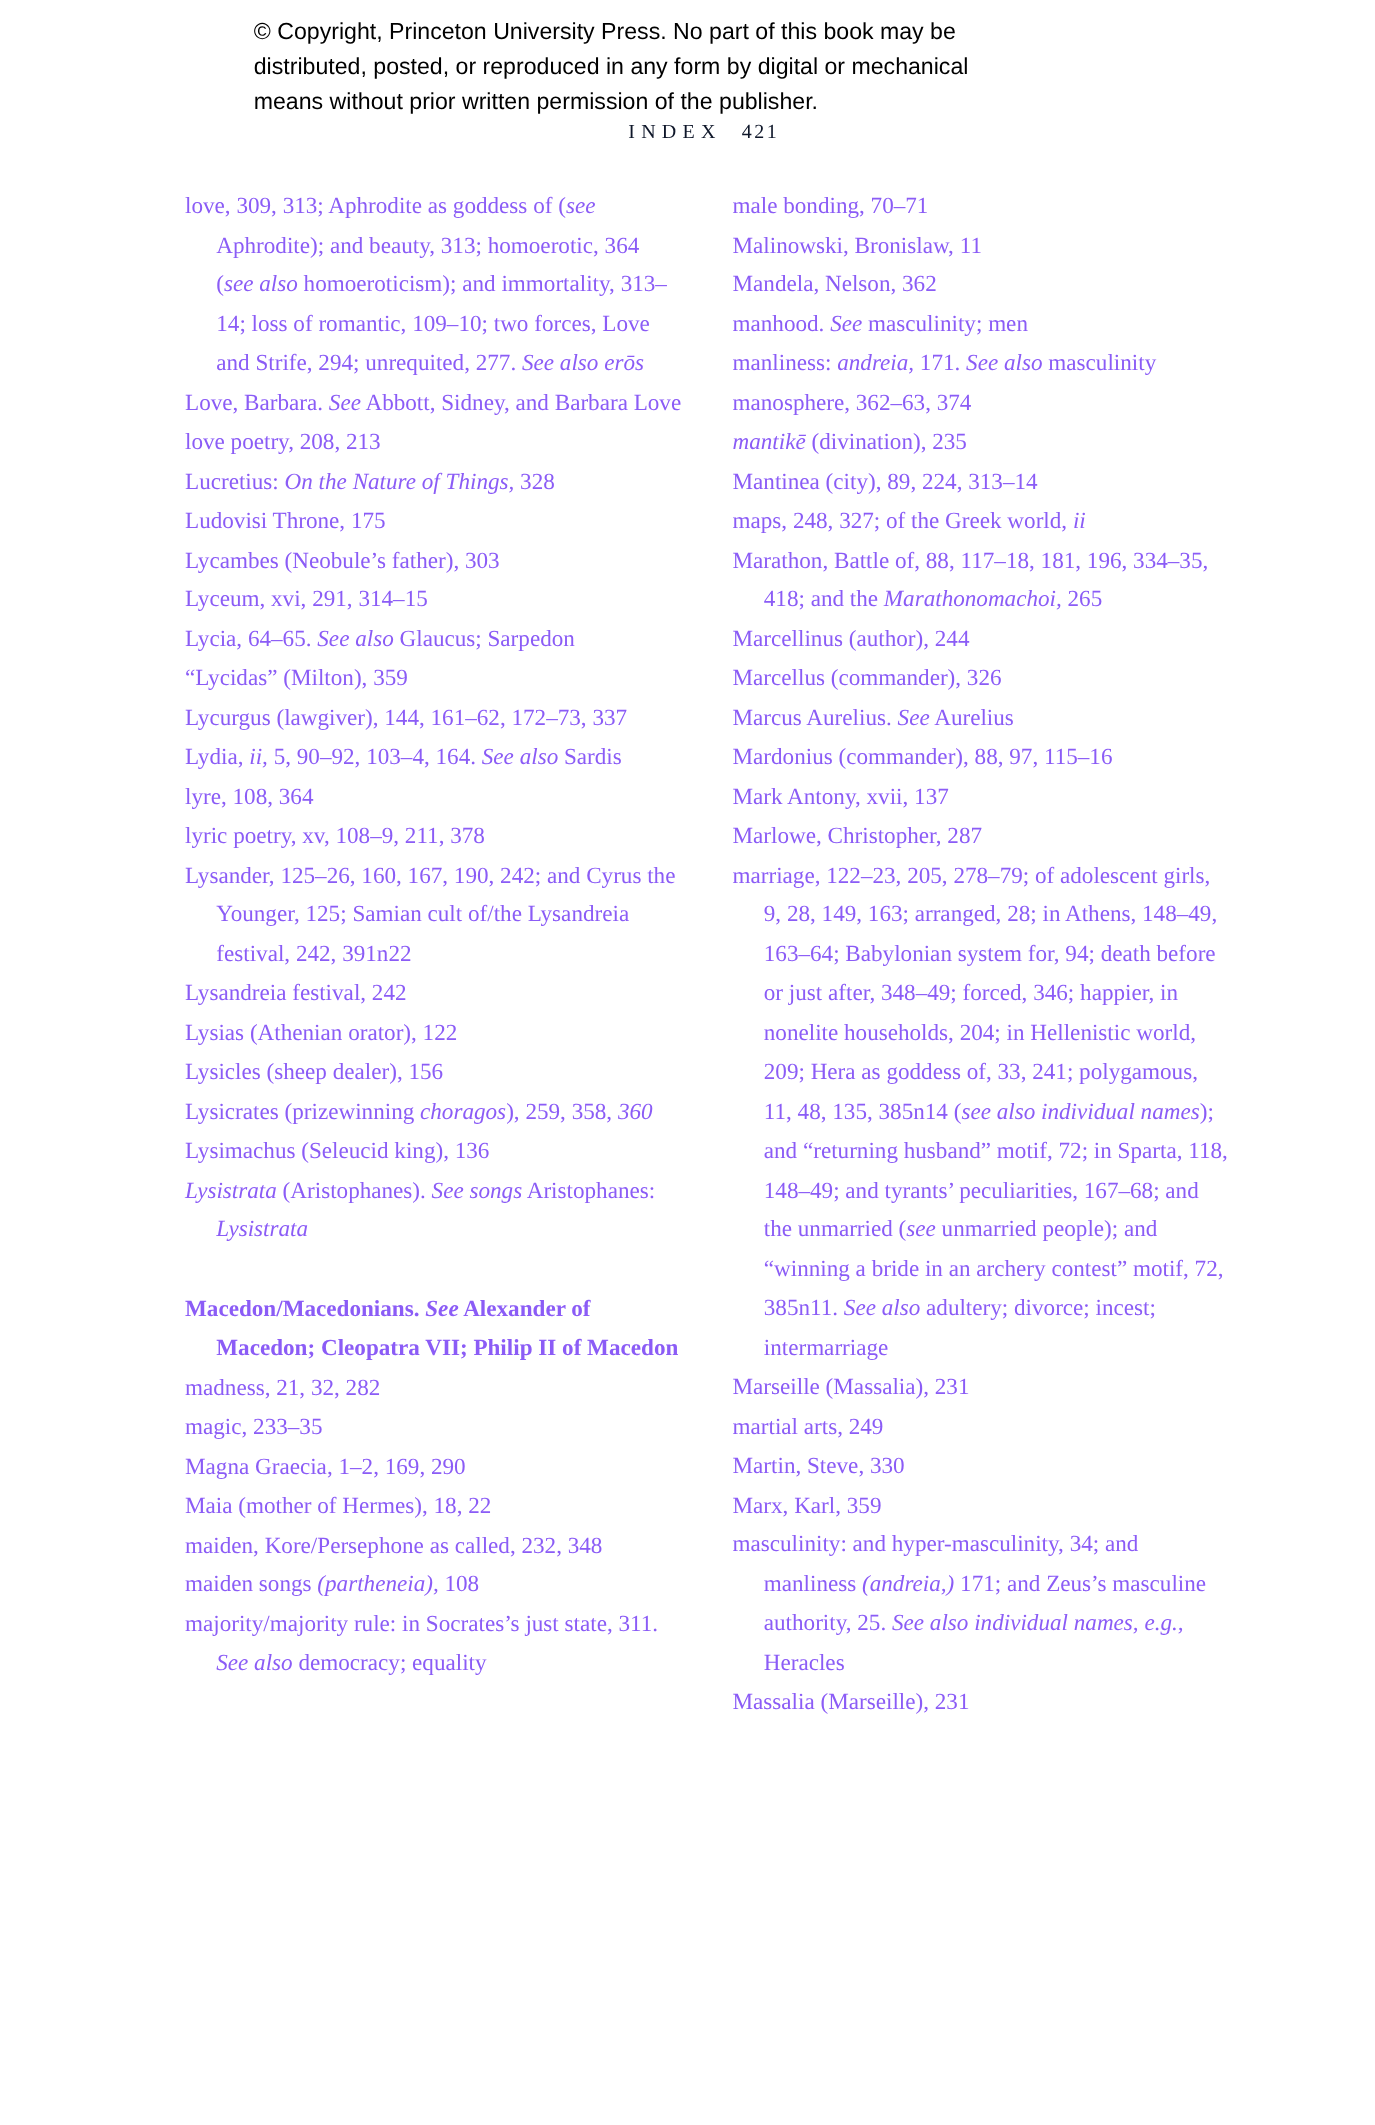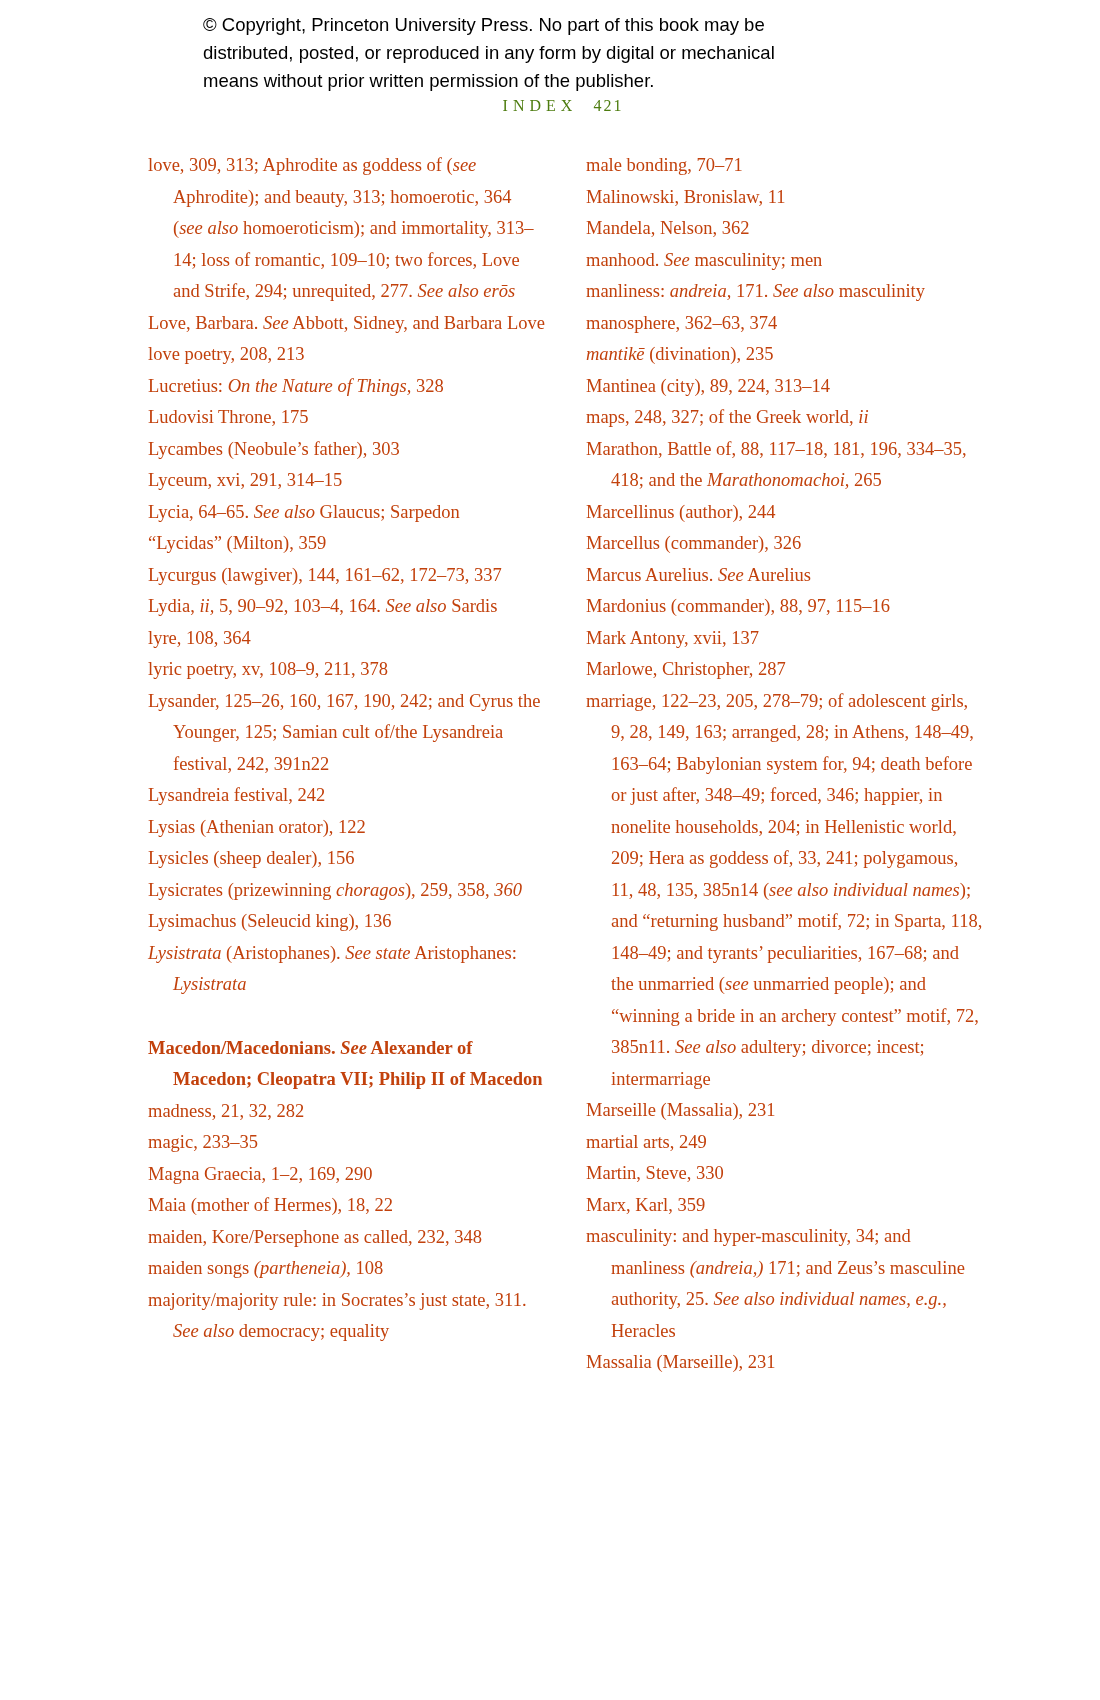--- a/index.html
+++ b/index.html
@@ -21,31 +21,31 @@
     white-space: nowrap;
   }
   .page-header {
     position: absolute;
     left: 148px;
     top: 97px;
     width: 830px;
     text-align: center;
     font-family: "Liberation Serif", serif;
     font-size: 16px;
-    color: #4d7c0f;
+    color: #0f172a;
   }
   .page-header .title { letter-spacing: 5px; }
   .page-header .pageno { margin-left: 16px; letter-spacing: 2px; }
   .col {
     position: absolute;
     top: 150px;
     font-family: "Liberation Serif", serif;
     font-size: 18.5px;
     line-height: 31.5px;
-    color: #c2410c;
+    color: #8b5cf6;
   }
   .col-left  { left: 148px; width: 397px; }
   .col-right { left: 586px; width: 399px; }
   .entry {
     margin: 0;
     padding-left: 25px;
     text-indent: -25px;
   }
   .entry.gap { margin-top: 32px; font-weight: bold; }
   .it { font-style: italic; }
@@ -88,21 +88,21 @@
       <p class="entry"><span>Lycurgus (lawgiver), 144, 161–62, 172–73, 337</span></p>
       <p class="entry"><span>Lydia, </span><span class="it">ii,</span><span> 5, 90–92, 103–4, 164. </span><span class="it">See also</span><span> Sardis</span></p>
       <p class="entry"><span>lyre, 108, 364</span></p>
       <p class="entry"><span>lyric poetry, xv, 108–9, 211, 378</span></p>
       <p class="entry"><span>Lysander, 125–26, 160, 167, 190, 242; and Cyrus the Younger, 125; Samian cult of/the Lysandreia festival, 242, 391n22</span></p>
       <p class="entry"><span>Lysandreia festival, 242</span></p>
       <p class="entry"><span>Lysias (Athenian orator), 122</span></p>
       <p class="entry"><span>Lysicles (sheep dealer), 156</span></p>
       <p class="entry"><span>Lysicrates (prizewinning </span><span class="it">choragos</span><span>), 259, 358, </span><span class="it">360</span></p>
       <p class="entry"><span>Lysimachus (Seleucid king), 136</span></p>
-      <p class="entry"><span class="it">Lysistrata</span><span> (Aristophanes). </span><span class="it">See state</span><span> Aristophanes: </span><span class="it">Lysistrata</span></p>
+      <p class="entry"><span class="it">Lysistrata</span><span> (Aristophanes). </span><span class="it">See songs</span><span> Aristophanes: </span><span class="it">Lysistrata</span></p>
       <p class="entry gap"><span>Macedon/Macedonians. </span><span class="it">See</span><span> Alexander of Macedon; Cleopatra VII; Philip II of Macedon</span></p>
       <p class="entry"><span>madness, 21, 32, 282</span></p>
       <p class="entry"><span>magic, 233–35</span></p>
       <p class="entry"><span>Magna Graecia, 1–2, 169, 290</span></p>
       <p class="entry"><span>Maia (mother of Hermes), 18, 22</span></p>
       <p class="entry"><span>maiden, Kore/Persephone as called, 232, 348</span></p>
       <p class="entry"><span>maiden songs </span><span class="it">(partheneia),</span><span> 108</span></p>
       <p class="entry"><span>majority/majority rule: in Socrates’s just state, 311. </span><span class="it">See also</span><span> democracy; equality</span></p>
     </div>
 

